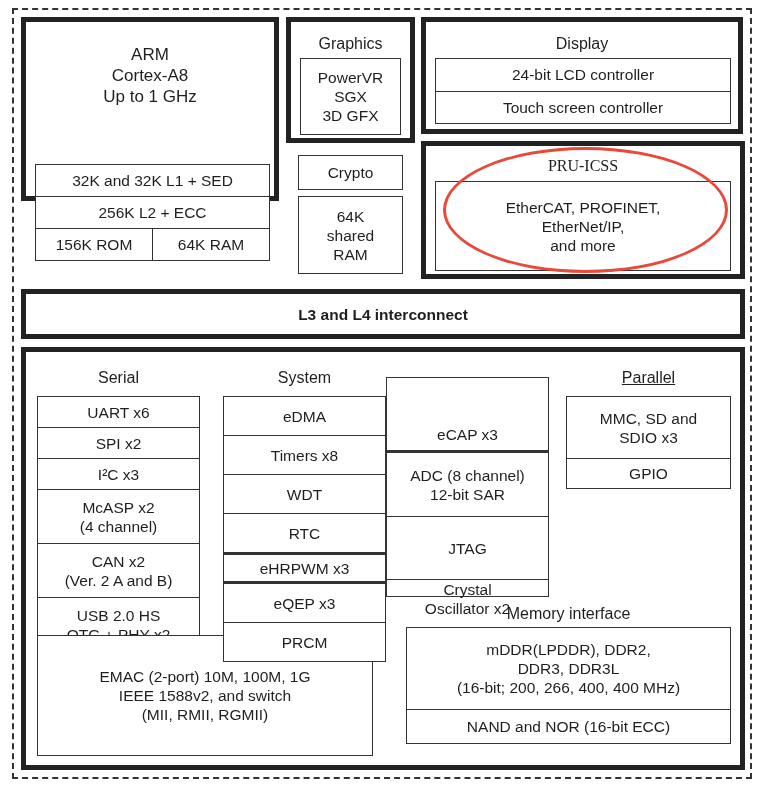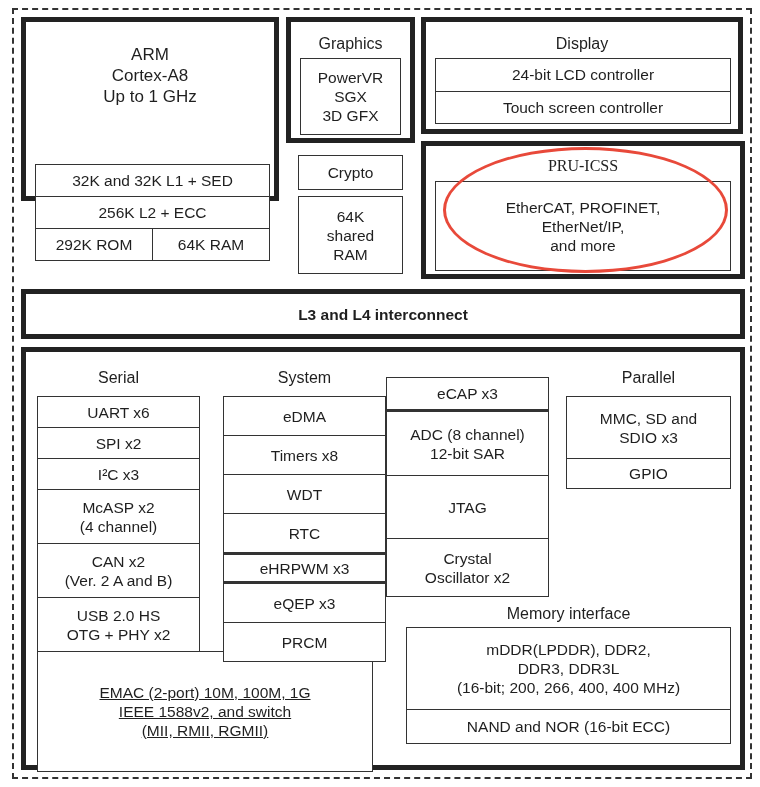--- a/index.html
+++ b/index.html
@@ -26,21 +26,21 @@
 <div class="abs dashed" style="left:12px;top:8px;width:740px;height:771px;"></div>
 
 <div class="abs thick" style="left:21px;top:17px;width:258px;height:184px;">
   <div class="abs label" style="left:0;top:22px;width:248px;font-size:17px;line-height:21px;">ARM
 Cortex-A8
 Up to 1 GHz</div>
   <div class="abs thin stack" style="left:9px;top:142px;width:235px;height:97px;">
     <div class="cell">32K and 32K L1 + SED</div>
     <div class="cell">256K L2  + ECC</div>
     <div class="cell row2" style="padding:0;align-items:stretch;">
-      <div class="cell">292K ROM</div>
+      <div class="cell">156K ROM</div>
       <div class="cell">64K RAM</div>
     </div>
   </div>
 </div>
 
 <div class="abs thick" style="left:286px;top:17px;width:129px;height:126px;">
   <div class="abs label" style="left:0;top:12px;width:119px;">Graphics</div>
   <div class="abs thin cell" style="left:9px;top:36px;width:101px;height:77px;">PowerVR
 SGX
 3D GFX</div>
@@ -78,44 +78,44 @@
   <div class="cell" style="flex:0 0 30px;">SPI x2</div>
   <div class="cell" style="flex:0 0 30px;">I²C x3</div>
   <div class="cell" style="flex:0 0 53px;">McASP x2
 (4 channel)</div>
   <div class="cell" style="flex:0 0 53px;">CAN x2
 (Ver. 2 A and B)</div>
   <div class="cell">USB 2.0 HS
 OTG + PHY x2</div>
 </div>
 
-<div class="abs thin cell" style="left:37px;top:651px;width:336px;height:121px;text-decoration:underline;">EMAC (2-port) 10M, 100M, 1G
+<div class="abs thin cell" style="left:37px;top:635px;width:336px;height:121px;">EMAC (2-port) 10M, 100M, 1G
 IEEE 1588v2, and switch
 (MII, RMII, RGMII)</div>
 
 <div class="abs label" style="left:223px;top:368px;width:163px;">System</div>
 <div class="abs thin stack" style="left:223px;top:396px;width:163px;height:266px;">
   <div class="cell">eDMA</div>
   <div class="cell">Timers x8</div>
   <div class="cell">WDT</div>
   <div class="cell" style="border-bottom-width:3px;">RTC</div>
   <div class="cell" style="flex:0 0 26px;border-bottom-width:3px;">eHRPWM x3</div>
   <div class="cell">eQEP x3</div>
   <div class="cell">PRCM</div>
 </div>
 <div class="abs thin stack" style="left:386px;top:377px;width:163px;height:220px;">
-  <div class="cell" style="flex:0 0 31px;border-bottom-width:3px;">eCAP x3</div>
+  <div class="cell" style="flex:0 0 31px;border-bottom-width:3px;margin-top:41px;">eCAP x3</div>
   <div class="cell" style="flex:0 0 63px;">ADC (8 channel)
 12-bit SAR</div>
   <div class="cell" style="flex:0 0 62px;">JTAG</div>
   <div class="cell">Crystal
 Oscillator x2</div>
 </div>
 
-<div class="abs label" style="left:566px;top:368px;width:165px;">Parallel</div>
+<div class="abs label" style="left:566px;top:368px;width:165px;text-decoration:underline;">Parallel</div>
 <div class="abs thin stack" style="left:566px;top:396px;width:165px;height:93px;">
   <div class="cell" style="flex:0 0 61px;">MMC, SD and
 SDIO x3</div>
   <div class="cell">GPIO</div>
 </div>
 
 <div class="abs label" style="left:406px;top:604px;width:325px;">Memory interface</div>
 <div class="abs thin stack" style="left:406px;top:627px;width:325px;height:117px;">
   <div class="cell" style="flex:0 0 81px;">mDDR(LPDDR), DDR2,
 DDR3, DDR3L

